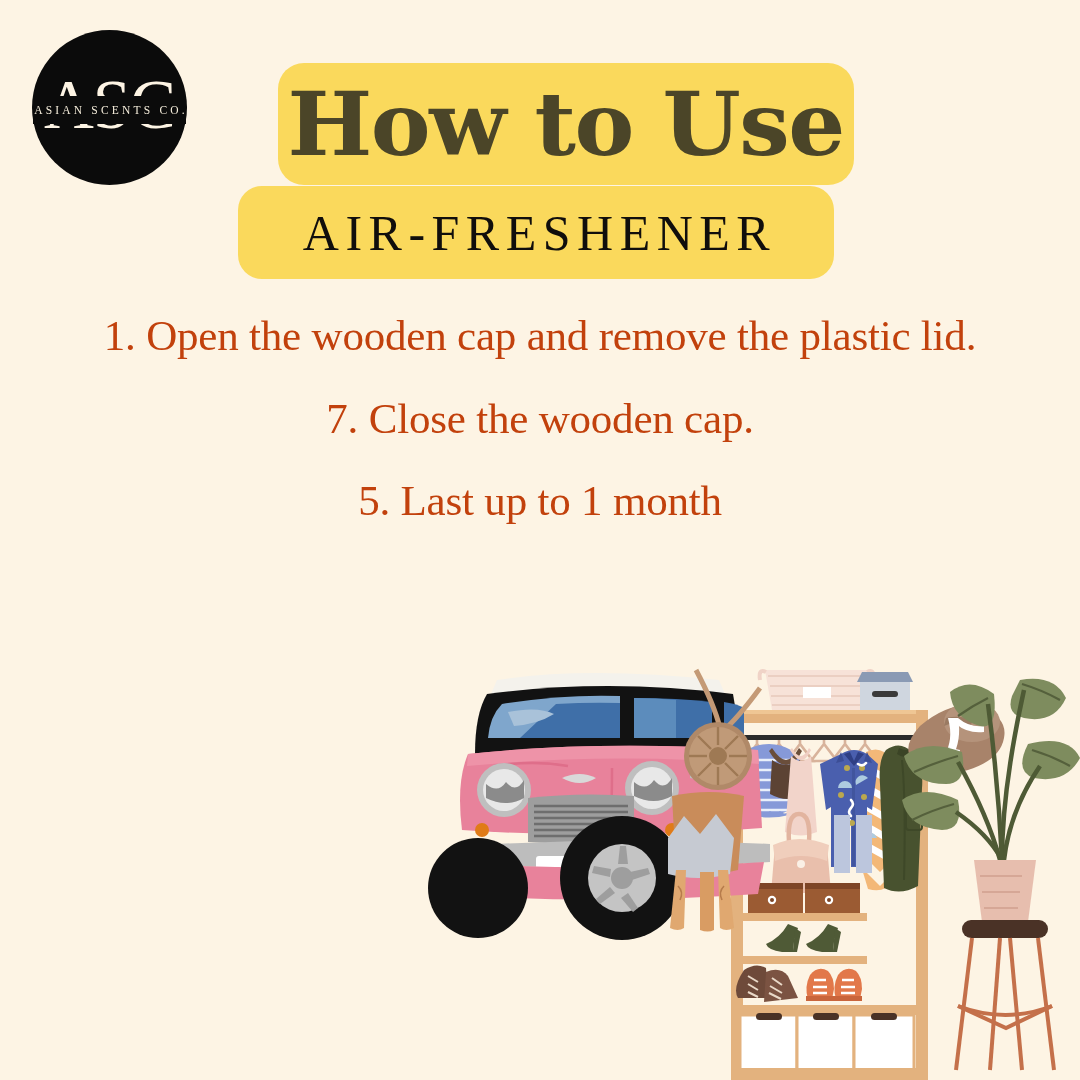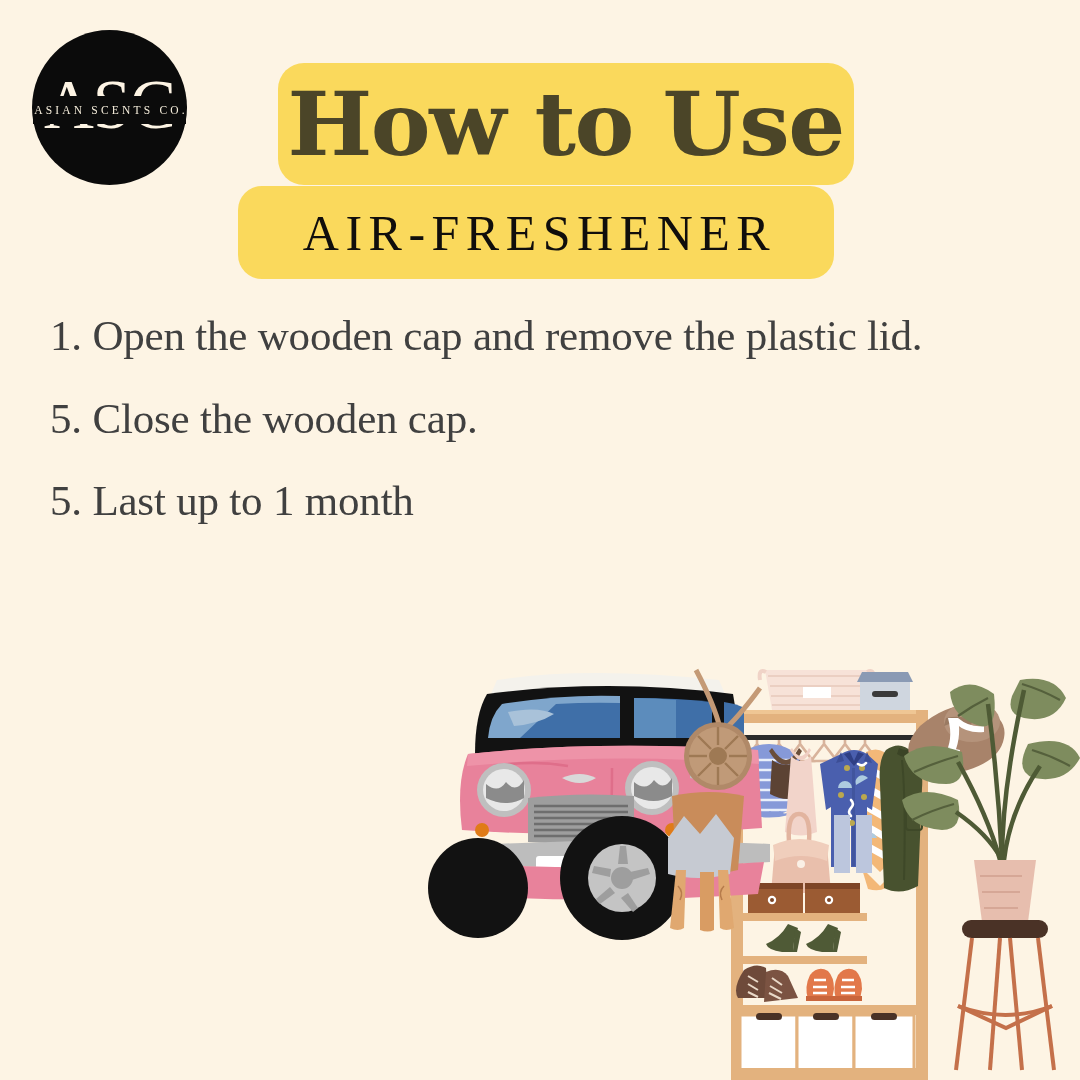--- a/index.html
+++ b/index.html
@@ -47,21 +47,21 @@
   }
   .title-sub{
     font-family:"Liberation Serif", serif;
     font-weight:400;font-size:50px;line-height:1;
     color:#100E0C;letter-spacing:6.5px;padding-left:7px;
   }
 
   
   .steps{
     position:absolute;left:50px;top:312px;width:980px;
-    color:#404040;
+    text-align:center;color:#c2410c;
     font-family:"Liberation Serif", serif;
   }
   .step{
     font-size:43px;line-height:1.13;margin:0 0 30px 0;
     letter-spacing:-0.2px;
   }
   .step.s1{margin-bottom:34px;}
   .step.s2{margin-bottom:34px;}
   .step.s3{margin-bottom:34px;}
   .step.s4{margin-bottom:34px;}
@@ -88,21 +88,21 @@
     <div class="banner banner-bottom">
       <div class="title-sub">AIR-FRESHENER</div>
     </div>
     <div class="banner banner-top">
       <div class="title-main">How to Use</div>
     </div>
   </div>
 
   <div class="steps">
     <p class="step s1">1. Open the wooden cap and remove the plastic lid.</p>
-    <p class="step s2">5. Close the wooden cap.</p>
+    <p class="step s2">7. Close the wooden cap.</p>
     <p class="step s5">5. Last up to 1 month</p>
   </div>
 
   <div class="illo">
   <svg viewBox="0 0 1080 420" xmlns="http://www.w3.org/2000/svg">
 
     <g>
 
       <rect x="730" y="437" width="0" height="0" fill="none"></rect>
       <g>

